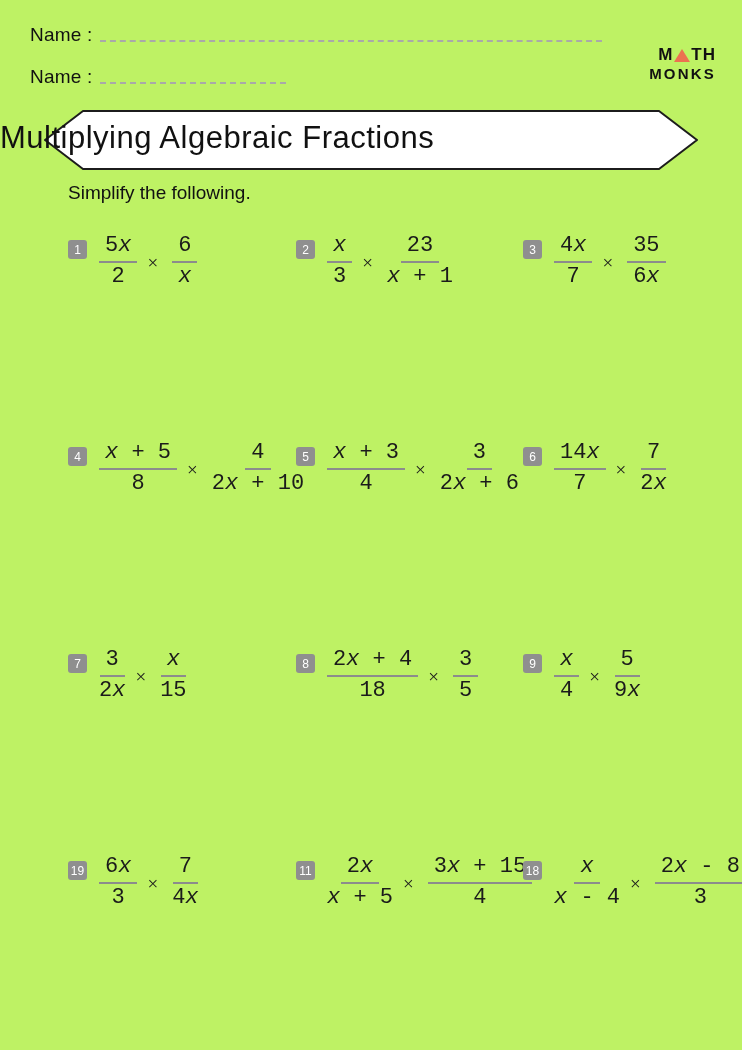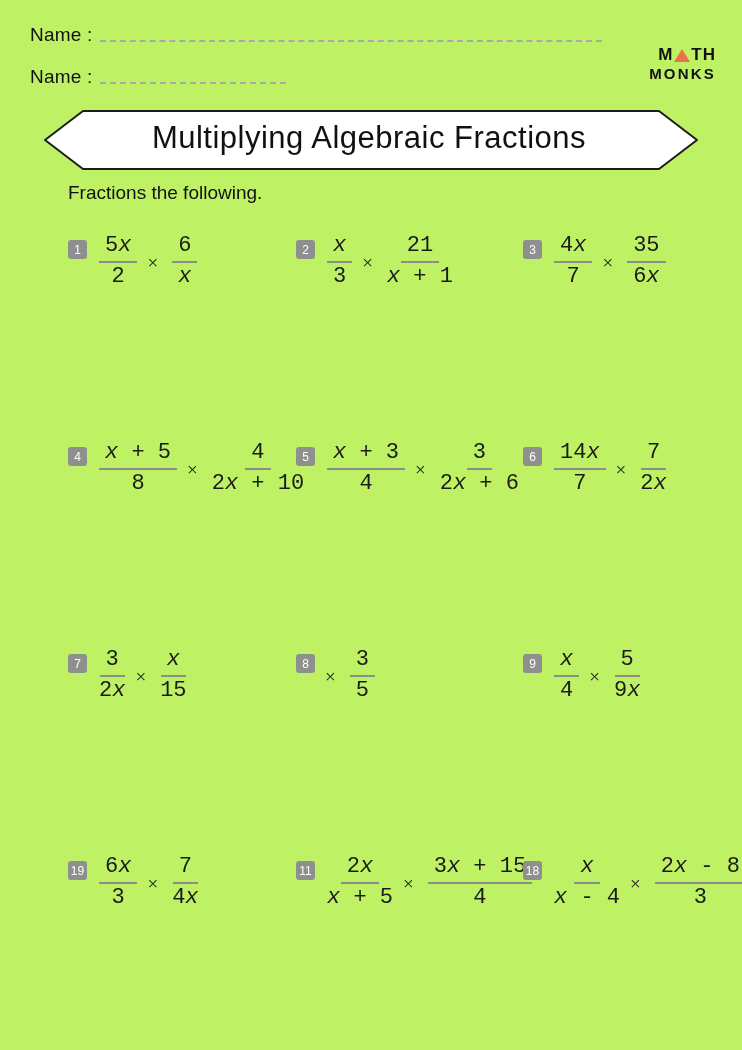--- a/index.html
+++ b/index.html
@@ -22,21 +22,21 @@
   .field-label{font-size:19px;color:#111;white-space:nowrap;letter-spacing:.2px;}
   .dash-line{flex:1;border-bottom:2px dashed var(--dash);margin:0 0 4px 8px;height:1px;}
   
   .logo{position:absolute;right:26px;top:46px;text-align:right;line-height:1;}
   .logo-top{font-weight:bold;font-size:17px;letter-spacing:1px;color:#111;display:flex;align-items:flex-end;justify-content:flex-end;}
   .logo-tri{display:inline-block;width:0;height:0;border-left:8px solid transparent;border-right:8px solid transparent;border-bottom:13px solid var(--accent);margin:0 1px 1px 1px;}
   .logo-sub{font-weight:bold;font-size:15px;letter-spacing:2.2px;color:#111;margin-top:3px;}
   
   .banner-svg{position:absolute;left:0;top:106px;width:742px;height:68px;}
   .banner-title{
-    position:absolute;left:0;right:4px;top:120px;text-align:center;
+    position:absolute;left:0;right:4px;top:120px;
     font-size:31px;letter-spacing:.5px;color:#111;font-family:"Liberation Sans",sans-serif;
   }
   
   .instruction{position:absolute;left:68px;top:182px;font-size:19px;color:#111;}
   
   .problems-grid{
     position:absolute;left:68px;top:234px;width:640px;
     display:grid;grid-template-columns:228px 227px 1fr;grid-auto-rows:207px;
     align-items:start;
   }
@@ -82,21 +82,21 @@
       <span>TH</span>
     </div>
     <div class="logo-sub">MONKS</div>
   </div>
 
   <svg class="banner-svg" viewBox="0 0 742 68" aria-hidden="true">
     <polygon points="45,34 83,5 659,5 697,34 659,63 83,63" fill="#ffffff" stroke="#1c1c1c" stroke-width="2" stroke-linejoin="round"></polygon>
   </svg>
   <div class="banner-title">Multiplying Algebraic Fractions</div>
 
-  <div class="instruction">Fractions the following.</div>
+  <div class="instruction">Simplify the following.</div>
 
   <div class="problems-grid" id="problems-grid">
     <div class="problem">
       <span class="badge">1</span>
       <span class="fraction f1">
         <span class="num">5<i>x</i></span>
         <span class="den">2</span>
       </span>
       <span class="times">×</span>
       <span class="fraction f2">
@@ -106,21 +106,21 @@
     </div>
 
     <div class="problem">
       <span class="badge">2</span>
       <span class="fraction f1">
         <span class="num"><i>x</i></span>
         <span class="den">3</span>
       </span>
       <span class="times">×</span>
       <span class="fraction f2">
-        <span class="num">21</span>
+        <span class="num">23</span>
         <span class="den"><i>x</i> + 1</span>
       </span>
     </div>
 
     <div class="problem">
       <span class="badge">3</span>
       <span class="fraction f1">
         <span class="num">4<i>x</i></span>
         <span class="den">7</span>
       </span>
@@ -178,20 +178,24 @@
       </span>
       <span class="times">×</span>
       <span class="fraction f2">
         <span class="num"><i>x</i></span>
         <span class="den">15</span>
       </span>
     </div>
 
     <div class="problem">
       <span class="badge">8</span>
+      <span class="fraction f1">
+        <span class="num">2<i>x</i> + 4</span>
+        <span class="den">18</span>
+      </span>
       <span class="times">×</span>
       <span class="fraction f2">
         <span class="num">3</span>
         <span class="den">5</span>
       </span>
     </div>
 
     <div class="problem">
       <span class="badge">9</span>
       <span class="fraction f1">

